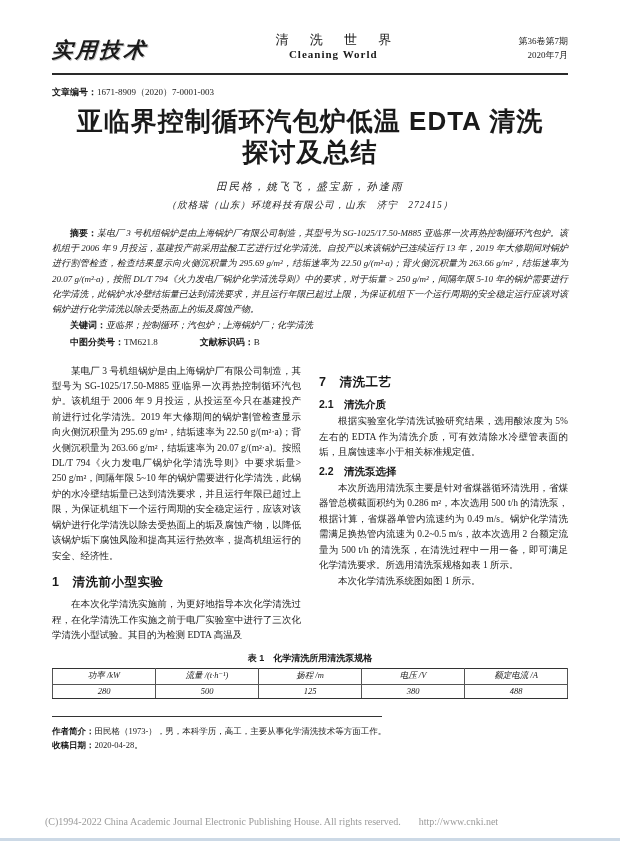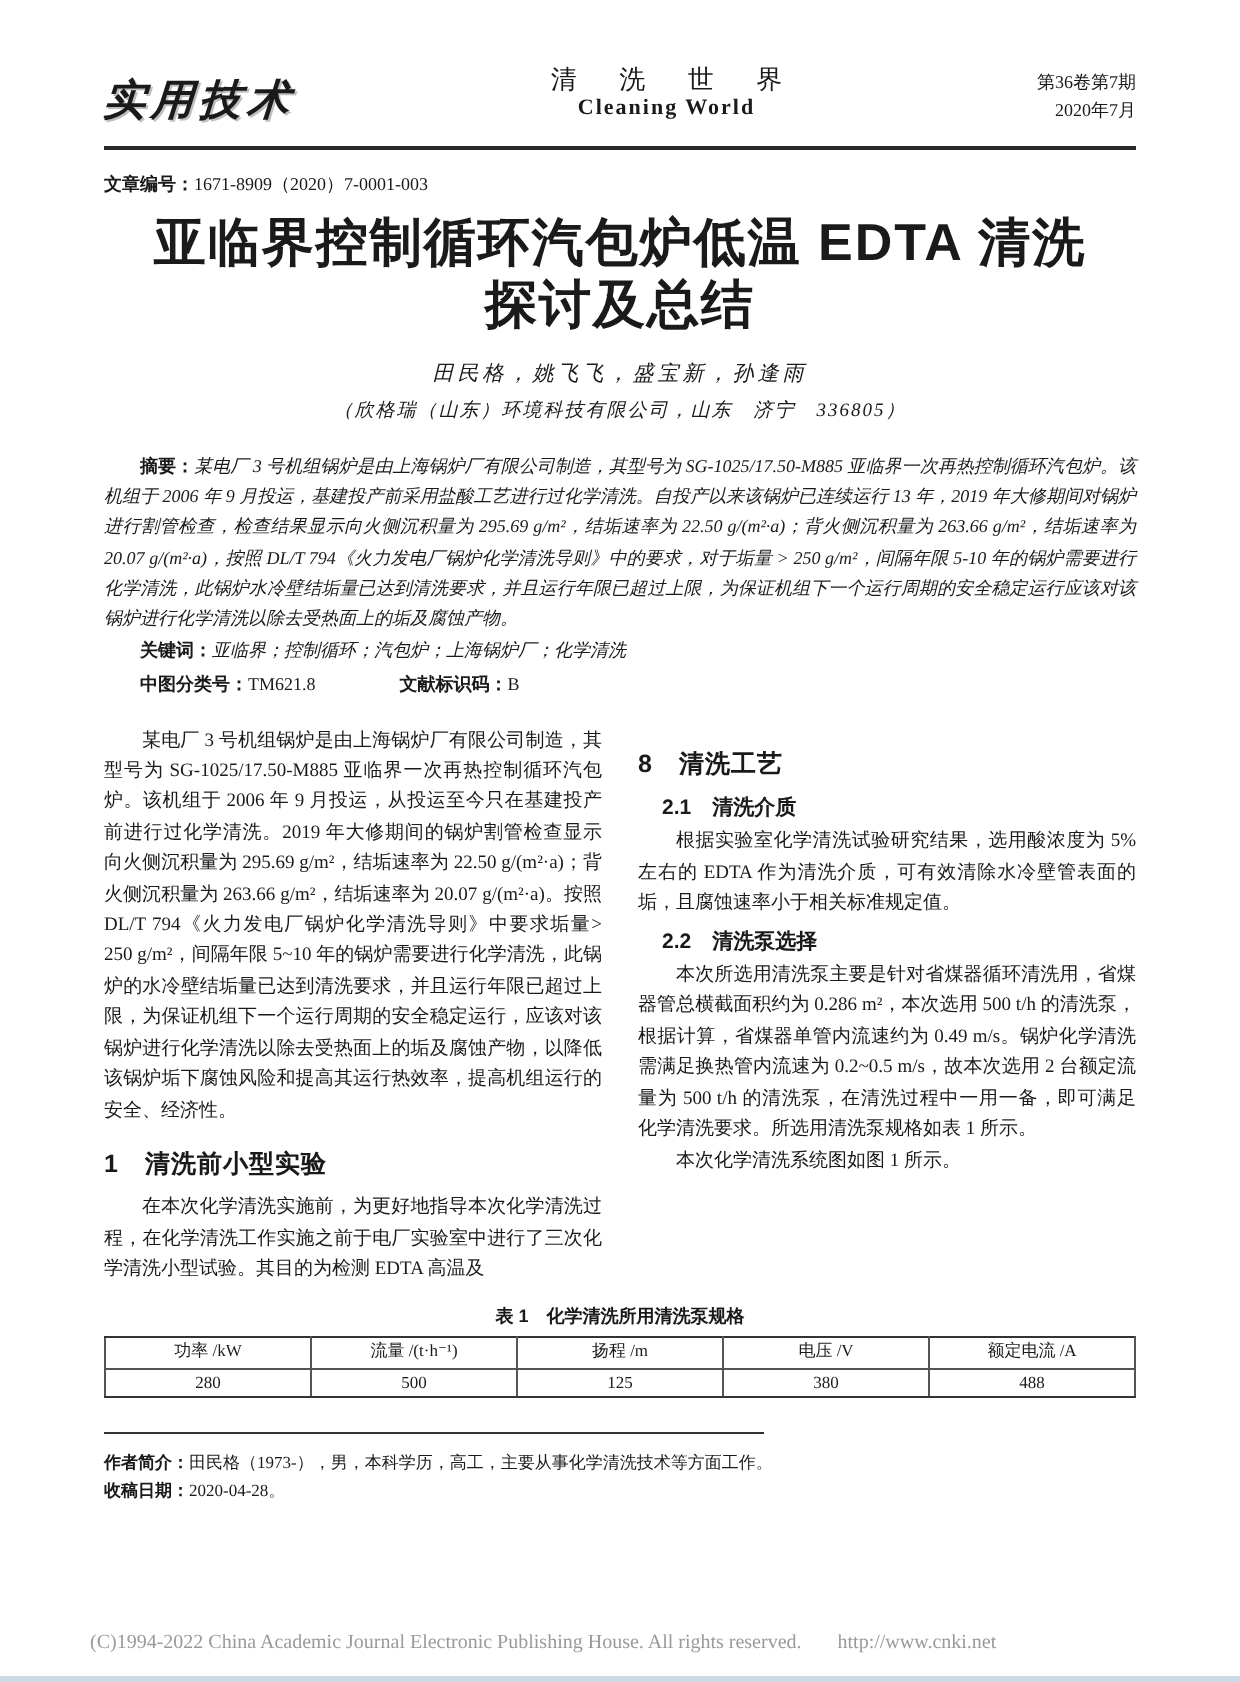--- a/index.html
+++ b/index.html
@@ -37,26 +37,26 @@
   .kwline { text-indent:2em; margin-top:1px; }
   .clcline { text-indent:2em; margin-top:2px; font-style:normal; }
   .clc-gap { display:inline-block; width:42px; }
   
   .columns { display:flex; gap:18px; margin-top:13px; }
   .col { flex:1; font-size:9.5px; line-height:15.4px; text-align:justify; }
   .col p.indent { text-indent:2em; }
   .h-sec { font-size:12.5px; font-weight:bold; font-family:"Liberation Sans","DejaVu Sans",sans-serif;
            margin:11px 0 7px 0; letter-spacing:.5px; }
   .h-sub { font-size:10.5px; font-weight:bold; font-family:"Liberation Sans","DejaVu Sans",sans-serif;
-           margin:3px 0 2px 12px; }
+           margin:3px 0 2px 0; }
   
   .tblzone { margin-top:8px; }
   .tcaption { text-align:center; font-size:9px; font-weight:bold;
               font-family:"Liberation Sans","DejaVu Sans",sans-serif; margin-bottom:3px; }
-  table.spec { width:100%; border-collapse:collapse; font-size:8.5px; table-layout:fixed; }
+  table.spec { width:100%; border-collapse:collapse; font-size:8.5px; table-layout:fixed;font-style:italic; }
   table.spec th, table.spec td { border:1px solid #555; text-align:center; padding:1.5px 2px; font-weight:normal; }
   table.spec tr.hd th { border-top:1.5px solid #333; }
   table.spec tr.dt td { border-bottom:1.5px solid #333; }
   
   .fnrule { width:330px; border-top:1.2px solid #333; margin-top:17px; }
   .fnotes { margin-top:7px; font-size:8.5px; line-height:14px; }
   .fnotes .lbl { font-weight:bold; font-family:"Liberation Sans","DejaVu Sans",sans-serif; }
   
   .cfooter { position:absolute; left:45px; right:45px; bottom:14px;
              font-size:10px; color:#9a9a9a; display:flex; gap:18px; }
@@ -83,42 +83,42 @@
 
   <div class="article-id">
     <span class="lbl">文章编号：</span><span>1671-8909（2020）7-0001-003</span>
   </div>
 
   <div class="title">
     <div>亚临界控制循环汽包炉低温 EDTA 清洗</div>
     <div>探讨及总结</div>
   </div>
   <div class="authors">田民格，姚飞飞，盛宝新，孙逢雨</div>
-  <div class="affil">（欣格瑞（山东）环境科技有限公司，山东　济宁　336805）</div>
+  <div class="affil">（欣格瑞（山东）环境科技有限公司，山东　济宁　272415）</div>
 
   <div class="abstract">
     <p class="abs">
       <span class="lblb">摘要：</span><span>某电厂 3 号机组锅炉是由上海锅炉厂有限公司制造，其型号为 SG-1025/17.50-M885 亚临界一次再热控制循环汽包炉。该机组于 2006 年 9 月投运，基建投产前采用盐酸工艺进行过化学清洗。自投产以来该锅炉已连续运行 13 年，2019 年大修期间对锅炉进行割管检查，检查结果显示向火侧沉积量为 295.69 g/m²，结垢速率为 22.50 g/(m²·a)；背火侧沉积量为 263.66 g/m²，结垢速率为 20.07 g/(m²·a)，按照 DL/T 794《火力发电厂锅炉化学清洗导则》中的要求，对于垢量 &gt; 250 g/m²，间隔年限 5-10 年的锅炉需要进行化学清洗，此锅炉水冷壁结垢量已达到清洗要求，并且运行年限已超过上限，为保证机组下一个运行周期的安全稳定运行应该对该锅炉进行化学清洗以除去受热面上的垢及腐蚀产物。</span>
     </p>
     <p class="kwline">
       <span class="lblb">关键词：</span><span>亚临界；控制循环；汽包炉；上海锅炉厂；化学清洗</span>
     </p>
     <p class="clcline">
       <span class="lblb">中图分类号：</span><span>TM621.8</span><span class="clc-gap"></span><span class="lblb">文献标识码：</span><span>B</span>
     </p>
   </div>
 
   <div class="columns">
     <div class="col">
       <p class="indent">某电厂 3 号机组锅炉是由上海锅炉厂有限公司制造，其型号为 SG-1025/17.50-M885 亚临界一次再热控制循环汽包炉。该机组于 2006 年 9 月投运，从投运至今只在基建投产前进行过化学清洗。2019 年大修期间的锅炉割管检查显示向火侧沉积量为 295.69 g/m²，结垢速率为 22.50 g/(m²·a)；背火侧沉积量为 263.66 g/m²，结垢速率为 20.07 g/(m²·a)。按照 DL/T 794《火力发电厂锅炉化学清洗导则》中要求垢量&gt; 250 g/m²，间隔年限 5~10 年的锅炉需要进行化学清洗，此锅炉的水冷壁结垢量已达到清洗要求，并且运行年限已超过上限，为保证机组下一个运行周期的安全稳定运行，应该对该锅炉进行化学清洗以除去受热面上的垢及腐蚀产物，以降低该锅炉垢下腐蚀风险和提高其运行热效率，提高机组运行的安全、经济性。</p>
       <div class="h-sec">1　清洗前小型实验</div>
       <p class="indent">在本次化学清洗实施前，为更好地指导本次化学清洗过程，在化学清洗工作实施之前于电厂实验室中进行了三次化学清洗小型试验。其目的为检测 EDTA 高温及</p>
     </div>
     <div class="col">
-      <div class="h-sec">8　清洗工艺</div>
+      <div class="h-sec">7　清洗工艺</div>
       <div class="h-sub">2.1　清洗介质</div>
       <p class="indent">根据实验室化学清洗试验研究结果，选用酸浓度为 5% 左右的 EDTA 作为清洗介质，可有效清除水冷壁管表面的垢，且腐蚀速率小于相关标准规定值。</p>
       <div class="h-sub">2.2　清洗泵选择</div>
       <p class="indent">本次所选用清洗泵主要是针对省煤器循环清洗用，省煤器管总横截面积约为 0.286 m²，本次选用 500 t/h 的清洗泵，根据计算，省煤器单管内流速约为 0.49 m/s。锅炉化学清洗需满足换热管内流速为 0.2~0.5 m/s，故本次选用 2 台额定流量为 500 t/h 的清洗泵，在清洗过程中一用一备，即可满足化学清洗要求。所选用清洗泵规格如表 1 所示。</p>
       <p class="indent">本次化学清洗系统图如图 1 所示。</p>
     </div>
   </div>
 
   <div class="tblzone">
     <div class="tcaption">表 1　化学清洗所用清洗泵规格</div>

